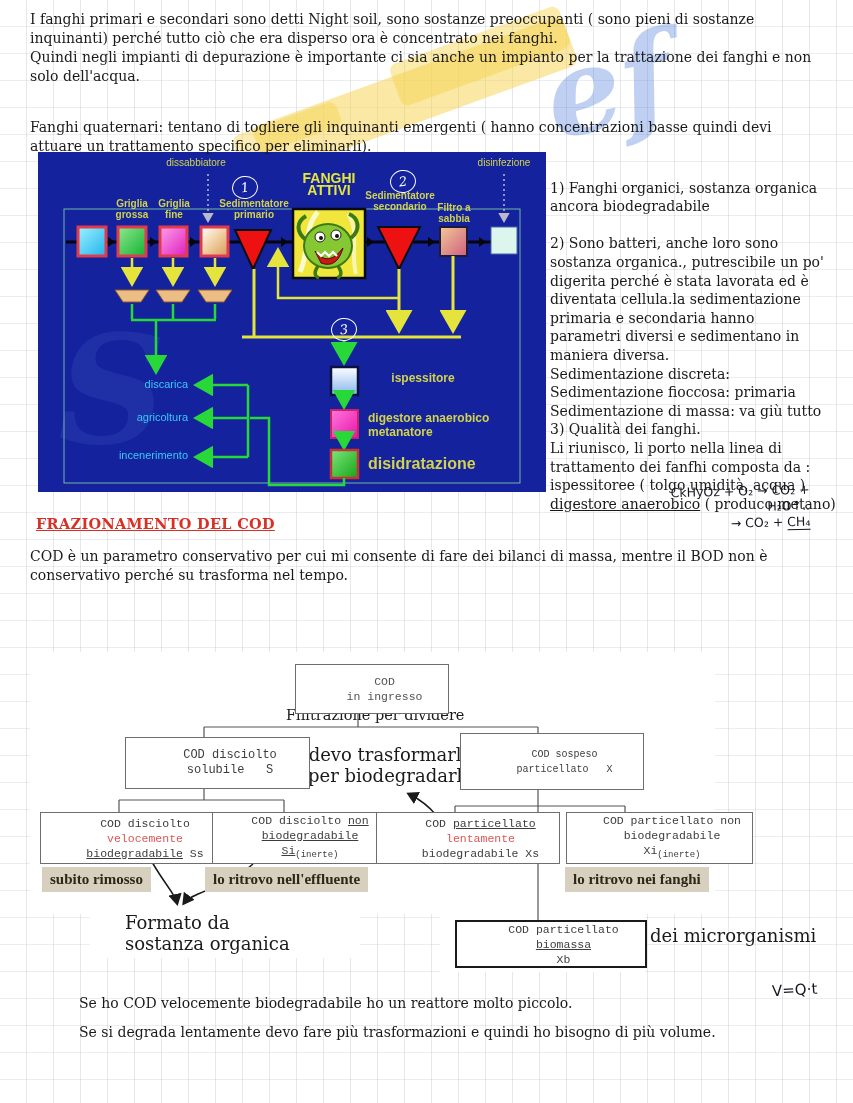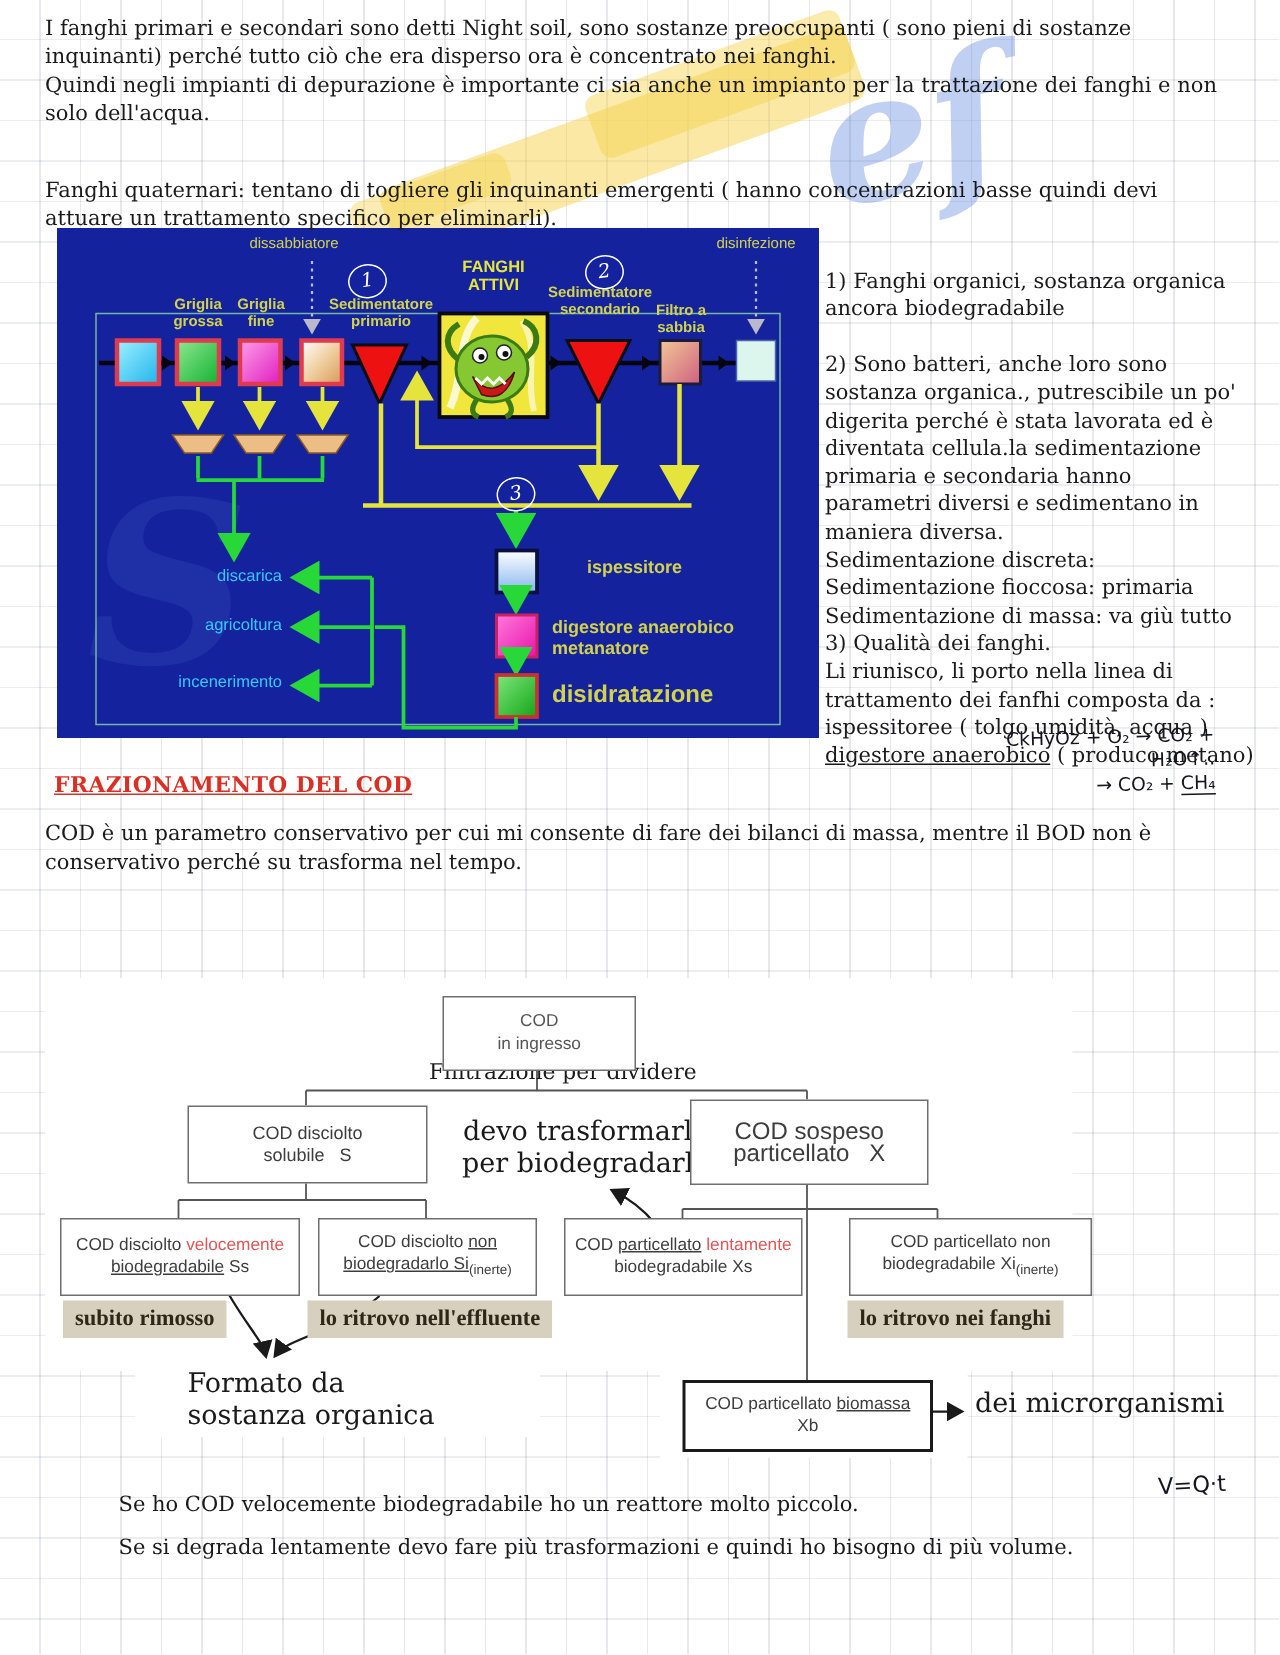--- a/index.html
+++ b/index.html
@@ -35,22 +35,22 @@
         line-height:16px;color:#15151f;transform:rotate(-1.5deg);}
   .hand .u2{border-bottom:1.5px solid #15151f;}
   
   .redhead{position:absolute;z-index:3;font-family:"DejaVu Serif",serif;font-size:14.5px;font-weight:bold;
            color:#d93025;text-decoration:underline;letter-spacing:.3px;}
   
   .white-patch{position:absolute;background:#fff;z-index:2;}
   .fsvg{position:absolute;left:0;top:650px;z-index:3;}
   .fbox{position:absolute;z-index:4;background:#fff;border:1px solid #6e6e6e;
         display:flex;flex-direction:column;align-items:center;justify-content:center;text-align:center;
-        font-family:Liberation Sans, sans-serif;font-size:11.5px;line-height:15px;color:#3d3d3d;
-        white-space:pre-line;}
+        font-family:Liberation Mono, monospace;font-size:11.5px;line-height:15px;color:#3d3d3d;
+        white-space:pre-line;padding-left:25px;}
   .fbox .u{text-decoration:underline;}
   .fbox .redw{color:#e05555;}
   .fbox sub{font-size:9px;}
   .tag{position:absolute;z-index:4;background:#d8d0bf;color:#2e2616;
        font-family:"Liberation Serif",serif;font-weight:bold;font-size:15px;line-height:19px;
        padding:3px 8px;white-space:pre-line;}
 </style>
 </head>
 <body>
 
@@ -210,21 +210,21 @@
     </svg>
 
     <div class="dlbl" style="left:116px;top:5px;width:84px;font-weight:normal;">dissabbiatore</div>
     <div class="dlbl" style="left:424px;top:5px;width:84px;font-weight:normal;">disinfezione</div>
     <div class="dlbl" style="left:66px;top:46px;width:56px;">Griglia
 grossa</div>
     <div class="dlbl" style="left:110px;top:46px;width:52px;">Griglia
 fine</div>
     <div class="dlbl" style="left:172px;top:46px;width:88px;">Sedimentatore
 primario</div>
-    <div class="dlbl" style="left:259px;top:20px;width:64px;font-size:11px;line-height:12px;color:#e6e63a;">FANGHI
+    <div class="dlbl" style="left:259px;top:20px;width:64px;font-size:14px;line-height:12px;color:#e6e63a;">FANGHI
 ATTIVI</div>
     <div class="dlbl" style="left:318px;top:38px;width:88px;">Sedimentatore
 secondario</div>
     <div class="dlbl" style="left:394px;top:50px;width:44px;">Filtro a
 sabbia</div>
     <div class="dlbl" style="left:330px;top:221px;width:110px;text-align:center;font-size:12px;">ispessitore</div>
     <div class="dlbl" style="left:330px;top:259px;width:150px;text-align:left;font-size:12px;line-height:14px;">digestore anaerobico
 metanatore</div>
     <div class="dlbl" style="left:330px;top:306px;width:120px;text-align:left;font-size:16px;">disidratazione</div>
     <div class="dcy" style="left:58px;top:226px;width:92px;">discarica</div>
@@ -296,32 +296,32 @@
       <path d="M618,291 L640,291" marker-end="url(#ah)"></path>
     </g>
   </svg>
 
   <div class="fbox" style="left:295px;top:664px;width:127px;height:48px;color:#555;">COD
 in ingresso</div>
   <div class="tw" style="left:286px;top:706px;font-size:14.5px;">Fliltrazione per dividere</div>
 
   <div class="fbox" style="left:125px;top:737px;width:158px;height:50px;font-size:12px;">COD disciolto
 solubile&nbsp;&nbsp;&nbsp;S</div>
-  <div class="fbox" style="left:460px;top:733px;width:157px;height:55px;font-size:16px;">COD sospeso
+  <div class="fbox" style="left:460px;top:733px;width:157px;height:55px;font-size:10px;">COD sospeso
 particellato&nbsp;&nbsp;&nbsp;X</div>
   <div class="tw tw15" style="left:308px;top:744px;text-align:center;">devo trasformarlo
 per biodegradarlo</div>
 
   <div class="fbox" style="left:40px;top:812px;width:158px;height:50px;">
     <div><span>COD disciolto </span><span class="redw">velocemente</span></div>
     <div><span class="u">biodegradabile</span><span> Ss</span></div>
   </div>
   <div class="fbox" style="left:212px;top:812px;width:144px;height:50px;">
     <div><span>COD disciolto </span><span class="u">non</span></div>
-    <div><span class="u">biodegradarlo Si</span><sub>(inerte)</sub></div>
+    <div><span class="u">biodegradabile Si</span><sub>(inerte)</sub></div>
   </div>
   <div class="fbox" style="left:376px;top:812px;width:157px;height:50px;">
     <div><span>COD </span><span class="u">particellato</span><span class="redw"> lentamente</span></div>
     <div>biodegradabile Xs</div>
   </div>
   <div class="fbox" style="left:566px;top:812px;width:160px;height:50px;">
     <div>COD particellato non</div>
     <div><span>biodegradabile Xi</span><sub>(inerte)</sub></div>
   </div>
 

